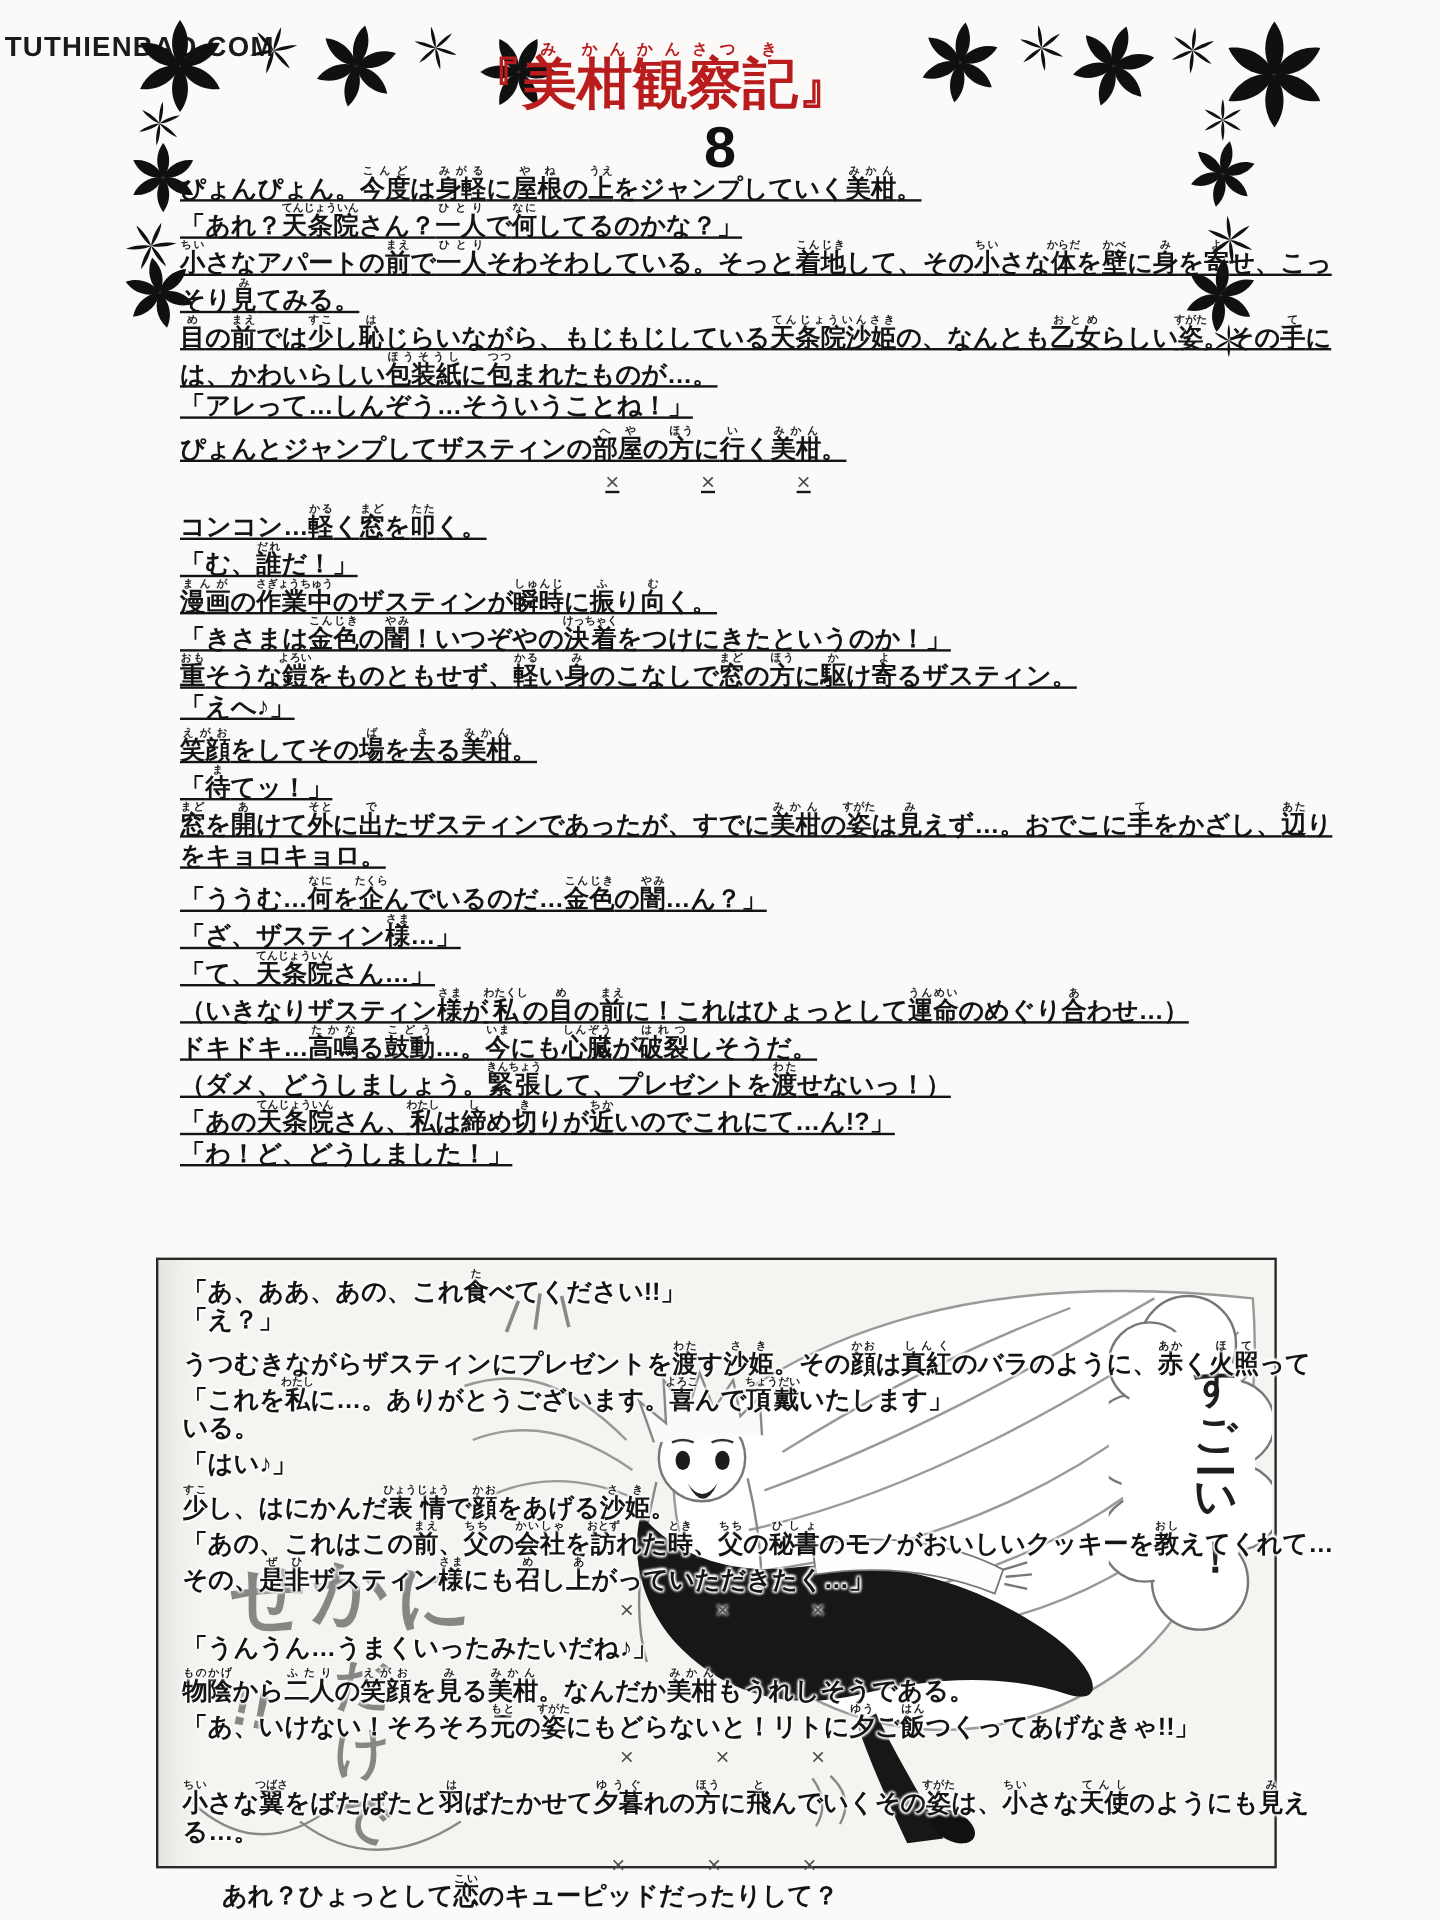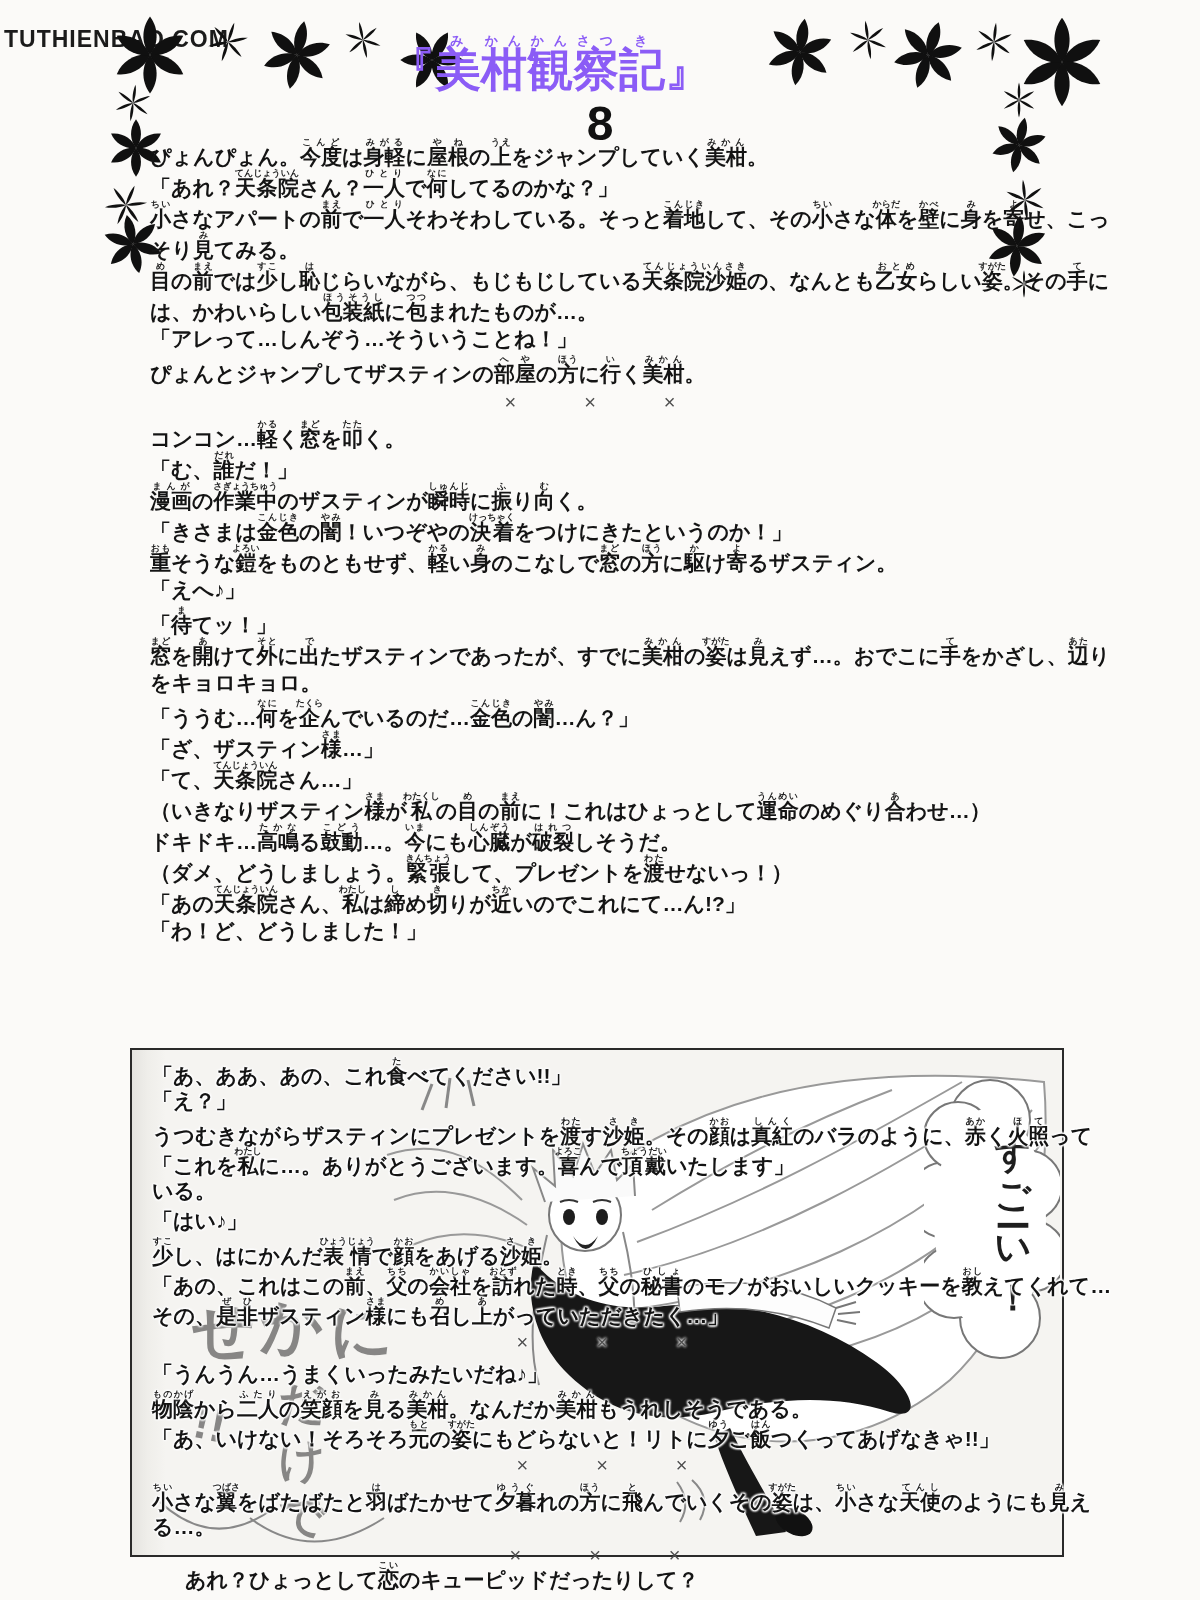--- a/index.html
+++ b/index.html
@@ -4,28 +4,28 @@
 <style>
   html,body{margin:0;padding:0;}
   body{width:1200px;height:1600px;background:#fbfaf8;position:relative;overflow:hidden;
        font-family:"Liberation Sans","DejaVu Sans",sans-serif;color:#141414;}
   .page{position:absolute;inset:0;}
 
   .watermark{position:absolute;left:4px;top:26px;font-size:23px;font-weight:800;
              letter-spacing:1px;color:#1b1b1b;}
 
   .title-row{position:absolute;left:0;top:34px;width:1100px;text-align:center;
-             font-size:46px;font-weight:800;color:#8b5cf6;}
+             font-size:46px;font-weight:800;color:#b91c1c;}
   .title-row rt{font-size:13px;font-weight:700;letter-spacing:2px;}
   .issue-number{position:absolute;left:0;top:96px;width:1200px;text-align:center;
                 font-size:48px;font-weight:800;color:#111;}
 
   .stars{position:absolute;left:0;top:0;width:1200px;height:320px;pointer-events:none;}
 
-  .novel-text{position:absolute;left:150px;top:137px;width:880px;}
+  .novel-text{position:absolute;left:150px;top:137px;width:880px;text-decoration:underline;}
   .tline{height:31px;line-height:31px;font-size:21px;font-weight:700;white-space:nowrap;
          color:#141414;}
   .tline rt{font-size:9px;font-weight:600;color:#222;letter-spacing:0;}
   .xdiv{height:34px;line-height:34px;text-align:center;color:#4f4f4f;font-size:20px;
         font-weight:400;}
   .xdiv span{margin:0 34px;}
 
   .illu-box{position:absolute;left:130px;top:1048px;width:930px;height:505px;
             border:2px solid #2a2a2a;
             background:linear-gradient(90deg,#e5e4e0 0,#efeeea 16px,#f5f4f1 34px);}
@@ -115,20 +115,21 @@
       <div class="tline">は、かわいらしい<ruby>包装紙<rt>ほうそうし</rt></ruby>に<ruby>包<rt>つつ</rt></ruby>まれたものが…。</div>
       <div class="tline">「アレって…しんぞう…そういうことね！」</div>
       <div class="tline">ぴょんとジャンプしてザスティンの<ruby>部屋<rt>へや</rt></ruby>の<ruby>方<rt>ほう</rt></ruby>に<ruby>行<rt>い</rt></ruby>く<ruby>美柑<rt>みかん</rt></ruby>。</div>
       <div class="xdiv"><span>×</span><span>×</span><span>×</span></div>
       <div class="tline">コンコン…<ruby>軽<rt>かる</rt></ruby>く<ruby>窓<rt>まど</rt></ruby>を<ruby>叩<rt>たた</rt></ruby>く。</div>
       <div class="tline">「む、<ruby>誰<rt>だれ</rt></ruby>だ！」</div>
       <div class="tline"><ruby>漫画<rt>まんが</rt></ruby>の<ruby>作業中<rt>さぎょうちゅう</rt></ruby>のザスティンが<ruby>瞬時<rt>しゅんじ</rt></ruby>に<ruby>振<rt>ふ</rt></ruby>り<ruby>向<rt>む</rt></ruby>く。</div>
       <div class="tline">「きさまは<ruby>金色<rt>こんじき</rt></ruby>の<ruby>闇<rt>やみ</rt></ruby>！いつぞやの<ruby>決着<rt>けっちゃく</rt></ruby>をつけにきたというのか！」</div>
       <div class="tline"><ruby>重<rt>おも</rt></ruby>そうな<ruby>鎧<rt>よろい</rt></ruby>をものともせず、<ruby>軽<rt>かる</rt></ruby>い<ruby>身<rt>み</rt></ruby>のこなしで<ruby>窓<rt>まど</rt></ruby>の<ruby>方<rt>ほう</rt></ruby>に<ruby>駆<rt>か</rt></ruby>け<ruby>寄<rt>よ</rt></ruby>るザスティン。</div>
       <div class="tline">「えへ♪」</div>
+      <div class="tline"><ruby>笑顔<rt>えがお</rt></ruby>をしてその<ruby>場<rt>ば</rt></ruby>を<ruby>去<rt>さ</rt></ruby>る<ruby>美柑<rt>みかん</rt></ruby>。</div>
       <div class="tline">「<ruby>待<rt>ま</rt></ruby>てッ！」</div>
       <div class="tline"><ruby>窓<rt>まど</rt></ruby>を<ruby>開<rt>あ</rt></ruby>けて<ruby>外<rt>そと</rt></ruby>に<ruby>出<rt>で</rt></ruby>たザスティンであったが、すでに<ruby>美柑<rt>みかん</rt></ruby>の<ruby>姿<rt>すがた</rt></ruby>は<ruby>見<rt>み</rt></ruby>えず…。おでこに<ruby>手<rt>て</rt></ruby>をかざし、<ruby>辺<rt>あた</rt></ruby>り</div>
       <div class="tline">をキョロキョロ。</div>
       <div class="tline">「ううむ…<ruby>何<rt>なに</rt></ruby>を<ruby>企<rt>たくら</rt></ruby>んでいるのだ…<ruby>金色<rt>こんじき</rt></ruby>の<ruby>闇<rt>やみ</rt></ruby>…ん？」</div>
       <div class="tline">「ざ、ザスティン<ruby>様<rt>さま</rt></ruby>…」</div>
       <div class="tline">「て、<ruby>天条院<rt>てんじょういん</rt></ruby>さん…」</div>
       <div class="tline">（いきなりザスティン<ruby>様<rt>さま</rt></ruby>が<ruby>私<rt>わたくし</rt></ruby>の<ruby>目<rt>め</rt></ruby>の<ruby>前<rt>まえ</rt></ruby>に！これはひょっとして<ruby>運命<rt>うんめい</rt></ruby>のめぐり<ruby>合<rt>あ</rt></ruby>わせ…）</div>
       <div class="tline">ドキドキ…<ruby>高鳴<rt>たかな</rt></ruby>る<ruby>鼓動<rt>こどう</rt></ruby>…。<ruby>今<rt>いま</rt></ruby>にも<ruby>心臓<rt>しんぞう</rt></ruby>が<ruby>破裂<rt>はれつ</rt></ruby>しそうだ。</div>
       <div class="tline">（ダメ、どうしましょう。<ruby>緊張<rt>きんちょう</rt></ruby>して、プレゼントを<ruby>渡<rt>わた</rt></ruby>せないっ！）</div>
       <div class="tline">「あの<ruby>天条院<rt>てんじょういん</rt></ruby>さん、<ruby>私<rt>わたし</rt></ruby>は<ruby>締<rt>し</rt></ruby>め<ruby>切<rt>き</rt></ruby>りが<ruby>近<rt>ちか</rt></ruby>いのでこれにて…ん!?」</div>

